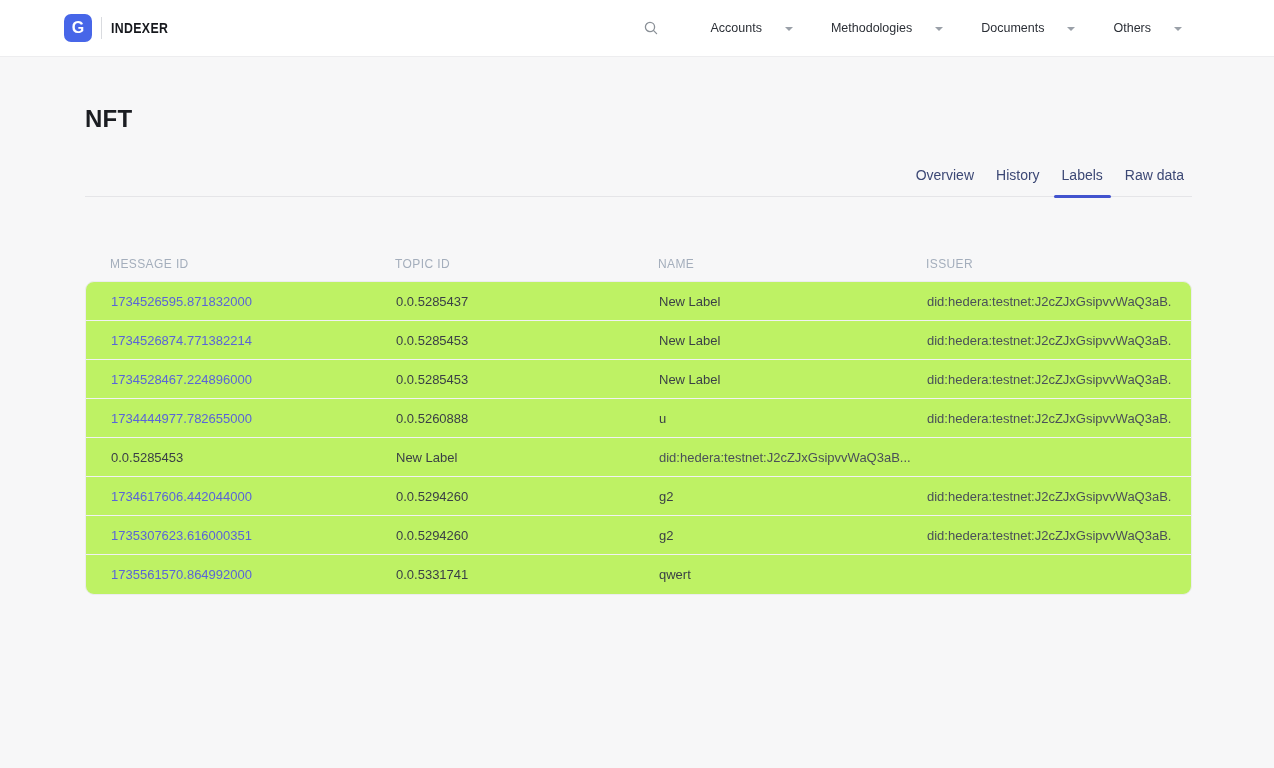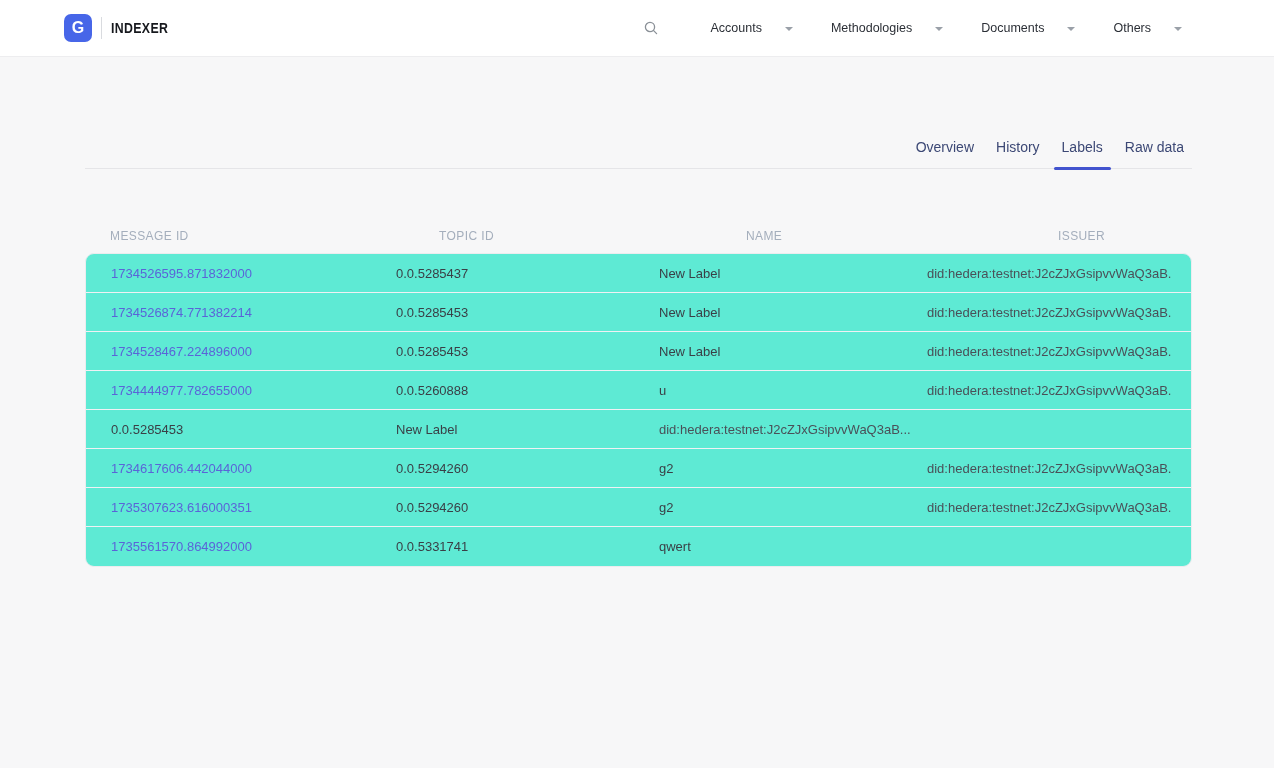--- a/index.html
+++ b/index.html
@@ -99,31 +99,30 @@
 
   
   .table-wrap { width: 1107px; }
   .thead {
     display: grid;
     grid-template-columns: 285px 263px 268px 1fr;
     padding: 0 20px 0 25px;
     margin-top: 50px;
     height: 34px;
     align-items: center;
-    gap: 44px;
   }
   .th {
     font-size: 12px;
     font-weight: 400;
     letter-spacing: 0.4px;
     color: #a4aebc;
     text-transform: uppercase;
   }
   .card {
-    background: #5eead4;
+    background: #bef264;
     border: 1px solid #ececef;
     border-radius: 9px;
     overflow: hidden;
   }
   .trow {
     display: grid;
     grid-template-columns: 285px 263px 268px 1fr;
     align-items: center;
     height: 39px;
     padding: 0 20px 0 25px;
@@ -172,20 +171,21 @@
     <span class="caret"></span>
   </span>
       <span class="nav-item">
     <span>Others</span>
     <span class="caret"></span>
   </span>
     </nav>
 </header>
 
 <main class="content">
+  <h1 class="page-title">NFT</h1>
 
   <div class="tabs">
       <div class="tab">
     <span>Overview</span>
   </div>
       <div class="tab">
     <span>History</span>
   </div>
       <div class="tab active">
     <span>Labels</span>

